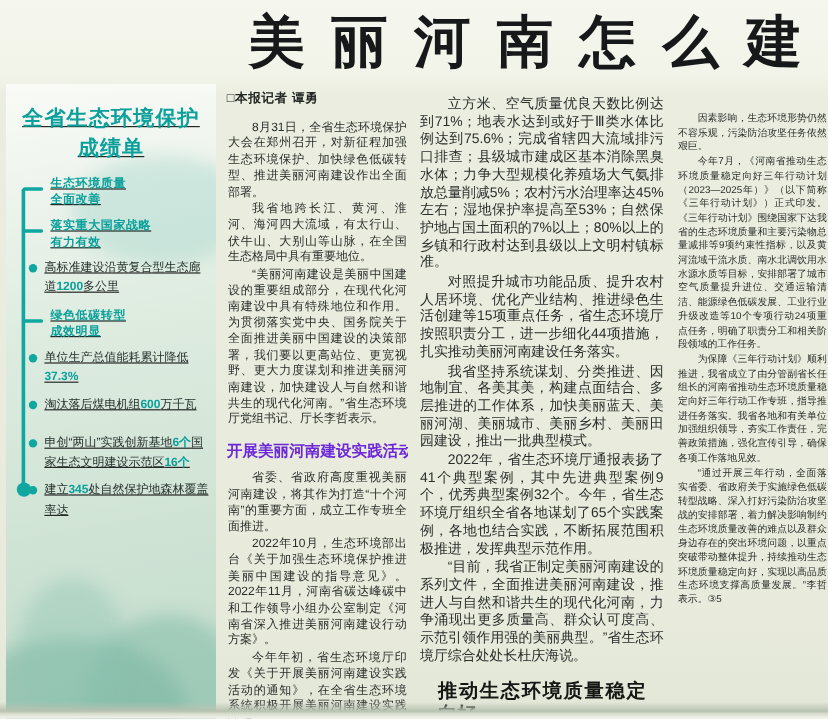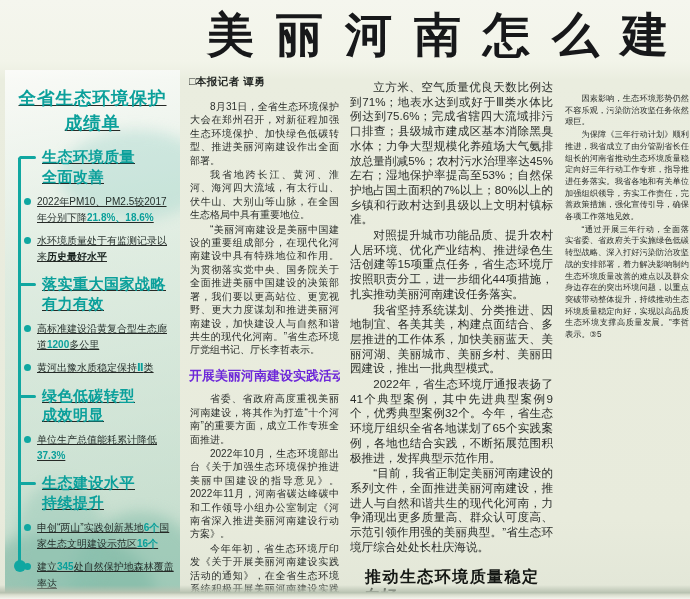--- a/index.html
+++ b/index.html
@@ -30,21 +30,21 @@
   .wash4{width:90px;height:120px;left:10px;bottom:30px;background:rgba(140,196,178,.4);}
   .sb-title{
     position:relative;margin:16px 6px 0 6px;text-align:center;
     color:#0ba09b;font-weight:bold;font-size:17.5px;line-height:1.4;letter-spacing:1px;
   }
   .sb-sections{position:relative;margin-top:12px;}
   .rail{position:absolute;left:13px;top:10px;bottom:26px;width:3px;background:#10a7a1;border-radius:3px;}
   .rail-dot{position:absolute;left:8.5px;bottom:20px;width:12px;height:12px;border-radius:50%;background:#10a7a1;}
   .sb-sec{margin-bottom:9px;}
   .sb-head{
-    position:relative;color:#0ba09b;font-weight:bold;font-size:15px;line-height:1.32;
+    position:relative;color:#0ba09b;font-weight:bold;font-size:10px;line-height:1.32;
     padding-left:37px;letter-spacing:.5px;
   }
   .sb-head::before{
     content:"";position:absolute;left:14px;top:9px;width:17px;height:3px;background:#10a7a1;border-radius:2px;
   }
   .sb-bullets{padding:7px 6px 0 32px;}
   .sb-bullet{position:relative;font-size:10px;line-height:1.62;color:#26302c;margin-bottom:7px;}
   .dot{position:absolute;left:-13px;top:4px;width:7px;height:7px;border-radius:50%;background:#10a7a1;}
   .seg-plain{color:#26302c;}
   .seg-accent{color:#0ba09b;font-weight:bold;}
@@ -78,49 +78,42 @@
   <div class="sb-title" style="white-space:pre-line;">全省生态环境保护
 成绩单</div>
 
   <div class="sb-sections">
     <div class="rail"></div>
     <div class="rail-dot"></div>
 
     <div class="sb-sec">
       <div class="sb-head" style="white-space:pre-line;">生态环境质量
 全面改善</div>
-      <div class="sb-bullets">
-
-      <div class="sb-bullet"><span class="dot"></span><span><span class="seg-plain">2022年PM10、PM2.5较2017年分别下降</span><span class="seg-accent">21.8%、18.6%</span></span></div>
-          <div class="sb-bullet"><span class="dot"></span><span><span class="seg-plain">水环境质量处于有监测记录以来</span><span class="seg-bold">历史最好水平</span></span></div>
-        </div>
     </div>
 
     <div class="sb-sec">
       <div class="sb-head" style="white-space:pre-line;">落实重大国家战略
 有力有效</div>
       <div class="sb-bullets">
 
       <div class="sb-bullet"><span class="dot"></span><span><span class="seg-plain">高标准建设沿黄复合型生态廊道</span><span class="seg-accent">1200</span><span class="seg-plain">多公里</span></span></div>
-          <div class="sb-bullet"><span class="dot"></span><span><span class="seg-plain">黄河出豫水质稳定保持</span><span class="seg-accent">Ⅱ</span><span class="seg-plain">类</span></span></div>
         </div>
     </div>
 
     <div class="sb-sec">
       <div class="sb-head" style="white-space:pre-line;">绿色低碳转型
 成效明显</div>
       <div class="sb-bullets">
 
       <div class="sb-bullet"><span class="dot"></span><span><span class="seg-plain">单位生产总值能耗累计降低</span><span class="seg-accent">37.3%</span></span></div>
+          <div class="sb-bullet"><span class="dot"></span><span><span class="seg-plain">淘汰落后煤电机组</span><span class="seg-accent">600</span><span class="seg-plain">万千瓦</span></span></div>
         </div>
     </div>
 
     <div class="sb-sec">
-      <div class="sb-head" style="white-space:pre-line;">生态建设水平
-持续提升</div>
       <div class="sb-bullets">
 
       <div class="sb-bullet"><span class="dot"></span><span><span class="seg-plain">申创“两山”实践创新基地</span><span class="seg-accent">6个</span><span class="seg-plain">国家生态文明建设示范区</span><span class="seg-accent">16个</span></span></div>
           <div class="sb-bullet"><span class="dot"></span><span><span class="seg-plain">建立</span><span class="seg-accent">345</span><span class="seg-plain">处自然保护地森林覆盖率达</span></span></div>
         </div>
     </div>
   </div>
 </div>
 
 <div class="byline">□本报记者 谭勇</div>
@@ -155,18 +148,19 @@
   <div>
 
   <p>虽然我省生态环境质量明显改善，但由于地理位置、气象条件等多种</p>
     </div>
 </div>
 
 <div class="col col-c">
   <div>
 
   <p>因素影响，生态环境形势仍然不容乐观，污染防治攻坚任务依然艰巨。</p>
+      <p>今年7月，《河南省推动生态环境质量稳定向好三年行动计划（2023—2025年）》（以下简称《三年行动计划》）正式印发。《三年行动计划》围绕国家下达我省的生态环境质量和主要污染物总量减排等9项约束性指标，以及黄河流域干流水质、南水北调饮用水水源水质等目标，安排部署了城市空气质量提升进位、交通运输清洁、能源绿色低碳发展、工业行业升级改造等10个专项行动24项重点任务，明确了职责分工和相关阶段领域的工作任务。</p>
       <p>为保障《三年行动计划》顺利推进，我省成立了由分管副省长任组长的河南省推动生态环境质量稳定向好三年行动工作专班，指导推进任务落实。我省各地和有关单位加强组织领导，夯实工作责任，完善政策措施，强化宣传引导，确保各项工作落地见效。</p>
       <p>“通过开展三年行动，全面落实省委、省政府关于实施绿色低碳转型战略、深入打好污染防治攻坚战的安排部署，着力解决影响制约生态环境质量改善的难点以及群众身边存在的突出环境问题，以重点突破带动整体提升，持续推动生态环境质量稳定向好，实现以高品质生态环境支撑高质量发展。”李哲表示。③5</p>
     </div>
 </div>
 
 <div class="page-bottom"></div>
 
 </body></html>

